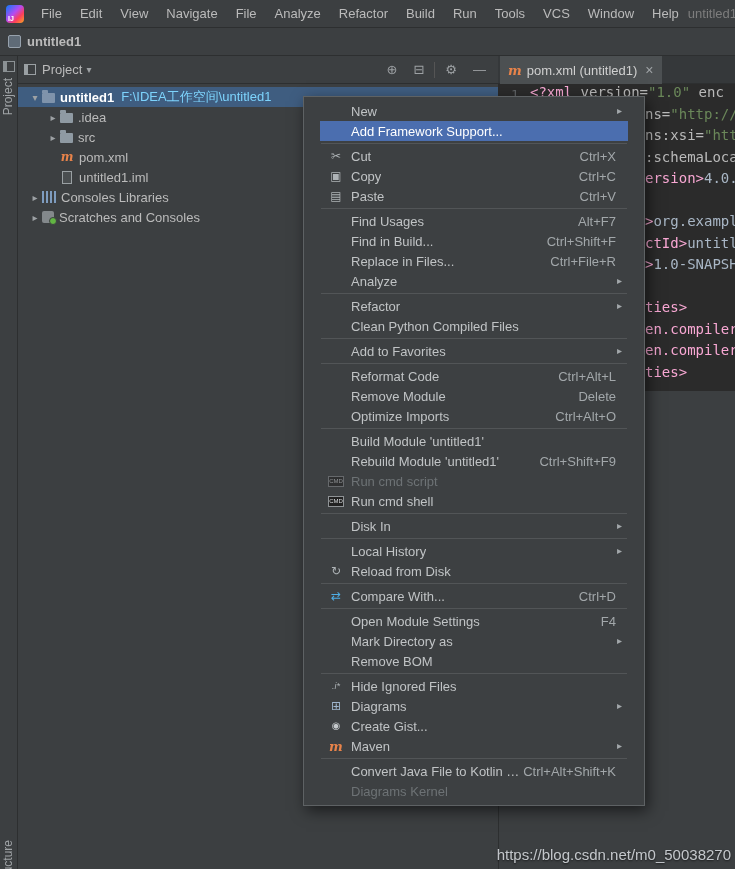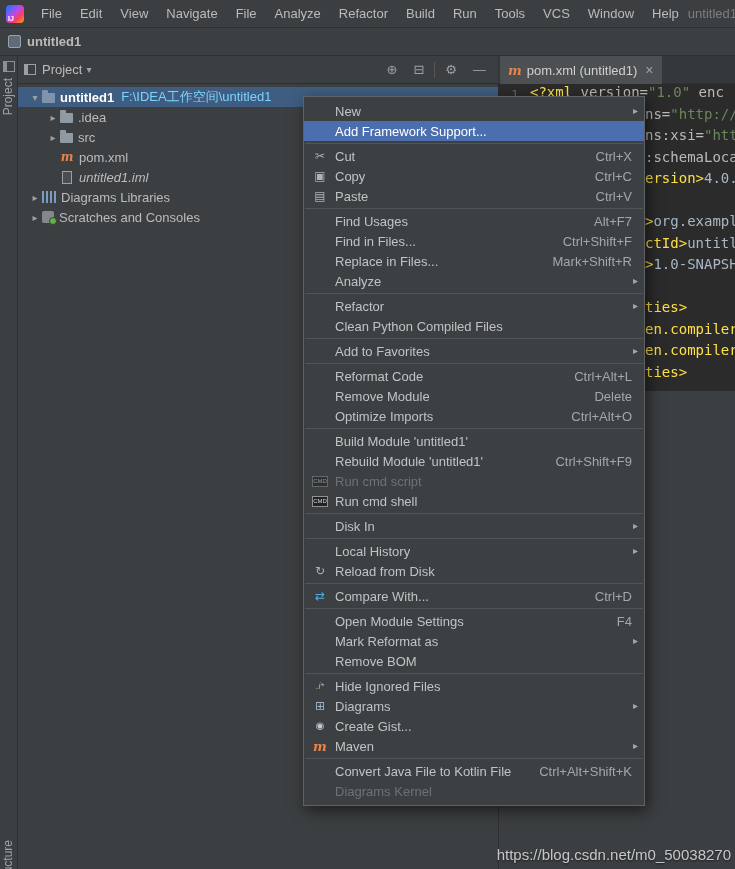--- a/index.html
+++ b/index.html
@@ -67,25 +67,25 @@
     border-bottom:1px solid #2d2f30;z-index:2}
   .tab{position:absolute;left:2px;top:0;height:28px;background:#4c5052;display:flex;align-items:center;
     gap:5px;padding:0 8px;color:#d0d0d0;cursor:pointer}
   .mvn{color:#e8834a;font:bold italic 13px "DejaVu Serif",serif}
   .tab-close{color:#9fa3a6;margin-left:3px;font-size:14px}
   .codebg{position:absolute;left:498px;top:84px;width:237px;height:307px;background:#2b2b2b;z-index:1}
   .right-lower{position:absolute;left:498px;top:391px;width:237px;height:478px;background:#3c3f41;
     border-left:1px solid #2d2f30;z-index:1}
   .lineno{position:absolute;left:511px;top:87px;color:#606366;font:13px "DejaVu Sans Mono",monospace;z-index:2}
   .frag{position:absolute;font:14px "DejaVu Sans Mono",monospace;white-space:pre;z-index:2}
-  .tk-tag{color:#fde047}.tk-attr{color:#bababa}.tk-str{color:#6a8759}.tk-text{color:#a9b7c6}
+  .tk-tag{color:#f9a8d4}.tk-attr{color:#bababa}.tk-str{color:#6a8759}.tk-text{color:#a9b7c6}
 
   
   .ctx{position:absolute;left:303px;top:96px;width:342px;background:#3d4042;border:1px solid #5e6264;
-    box-shadow:3px 5px 14px rgba(0,0,0,.55);padding:4px 0;z-index:10}
+    box-shadow:3px 5px 14px rgba(0,0,0,.55);padding:4px 16px;z-index:10}
   .citem{position:relative;height:20px;display:flex;align-items:center;padding:0 12px 0 31px;
     color:#c0c3c5;cursor:default;white-space:nowrap}
   .citem.hl{background:#4b6eaf;color:#ffffff}
   .citem.dis{color:#6d7275}
   .citem.dis .cicon{opacity:.5}
   .cicon{position:absolute;left:7px;top:3px;width:18px;height:14px;text-align:center;font-size:12px;
     line-height:14px;color:#aeb3b6}
   .ic-cmd-script,.ic-cmd-shell{font-size:6px;line-height:9px;border:1px solid #8f9396;background:#222;
     color:#d6d9db;width:16px;height:11px;top:5px;left:8px}
   .ic-hide-ignored{font-size:9px;font-style:italic;letter-spacing:0}
@@ -165,29 +165,29 @@
         <div class="trow" style="padding-left: 28px;">
           <span class="chev">▸</span>
           <span class="ticon folder"></span>
           <span class="tlabel">src</span>
         </div>
         <div class="trow" style="padding-left: 28px;">
           <span class="chev"></span>
           <span class="ticon maven">m</span>
           <span class="tlabel">pom.xml</span>
         </div>
-        <div class="trow" style="padding-left: 28px; font-style: italic;">
+        <div class="trow" style="padding-left: 28px;">
           <span class="chev"></span>
           <span class="ticon file"></span>
           <span class="tlabel">untitled1.iml</span>
         </div>
         <div class="trow" style="padding-left: 10px;">
           <span class="chev">▸</span>
           <span class="ticon library"></span>
-          <span class="tlabel">Diagrams Libraries</span>
+          <span class="tlabel">Consoles Libraries</span>
         </div>
         <div class="trow" style="padding-left: 10px;">
           <span class="chev">▸</span>
           <span class="ticon scratch"></span>
           <span class="tlabel">Scratches and Consoles</span>
         </div>
       </div>
   </div>
 
   <div class="tabbar">
@@ -238,26 +238,26 @@
         <span class="cicon ic-paste">▤</span>
         <span class="clabel">Paste</span>
         <span class="cshort">Ctrl+V</span>
       </div>
       <div class="csep"></div>
       <div class="citem">
         <span class="clabel">Find Usages</span>
         <span class="cshort">Alt+F7</span>
       </div>
       <div class="citem">
-        <span class="clabel">Find in Files...</span>
+        <span class="clabel">Find in Build...</span>
         <span class="cshort">Ctrl+Shift+F</span>
       </div>
       <div class="citem">
         <span class="clabel">Replace in Files...</span>
-        <span class="cshort">Mark+Shift+R</span>
+        <span class="cshort">Ctrl+File+R</span>
       </div>
       <div class="citem">
         <span class="clabel">Analyze</span>
         <span class="carrow">▸</span>
       </div>
       <div class="csep"></div>
       <div class="citem">
         <span class="clabel">Refactor</span>
         <span class="carrow">▸</span>
       </div>
@@ -317,21 +317,21 @@
         <span class="cicon ic-compare">⇄</span>
         <span class="clabel">Compare With...</span>
         <span class="cshort">Ctrl+D</span>
       </div>
       <div class="csep"></div>
       <div class="citem">
         <span class="clabel">Open Module Settings</span>
         <span class="cshort">F4</span>
       </div>
       <div class="citem">
-        <span class="clabel">Mark Reformat as</span>
+        <span class="clabel">Mark Directory as</span>
         <span class="carrow">▸</span>
       </div>
       <div class="citem">
         <span class="clabel">Remove BOM</span>
       </div>
       <div class="csep"></div>
       <div class="citem">
         <span class="cicon ic-hide-ignored">.i*</span>
         <span class="clabel">Hide Ignored Files</span>
       </div>

